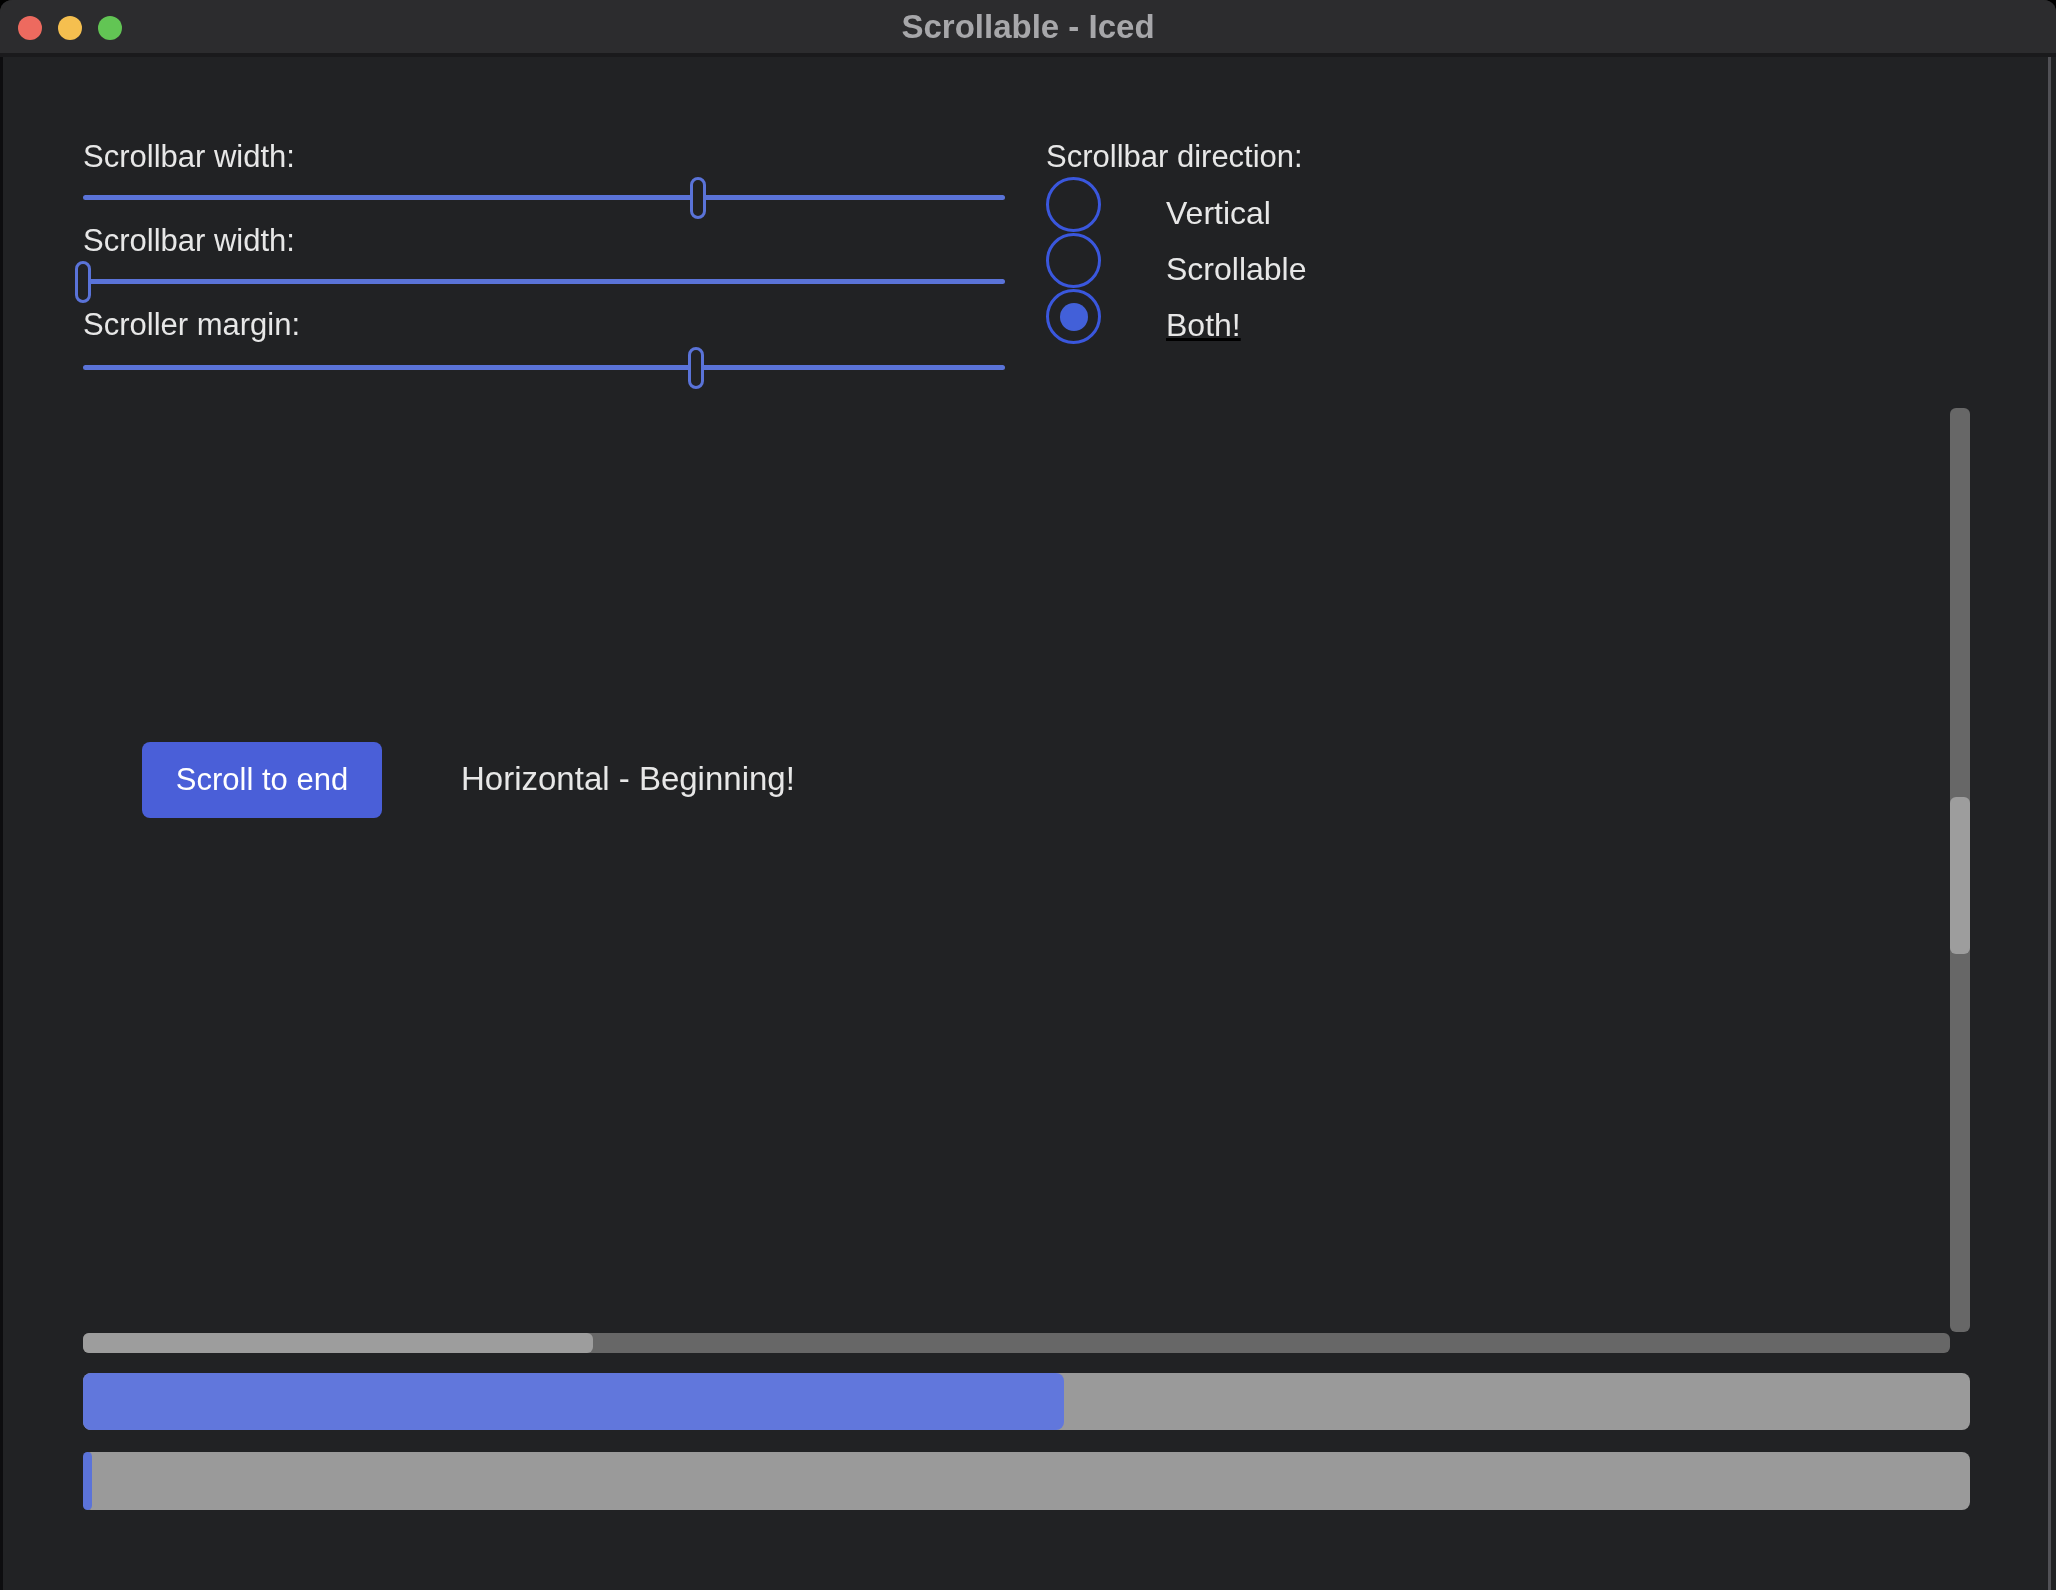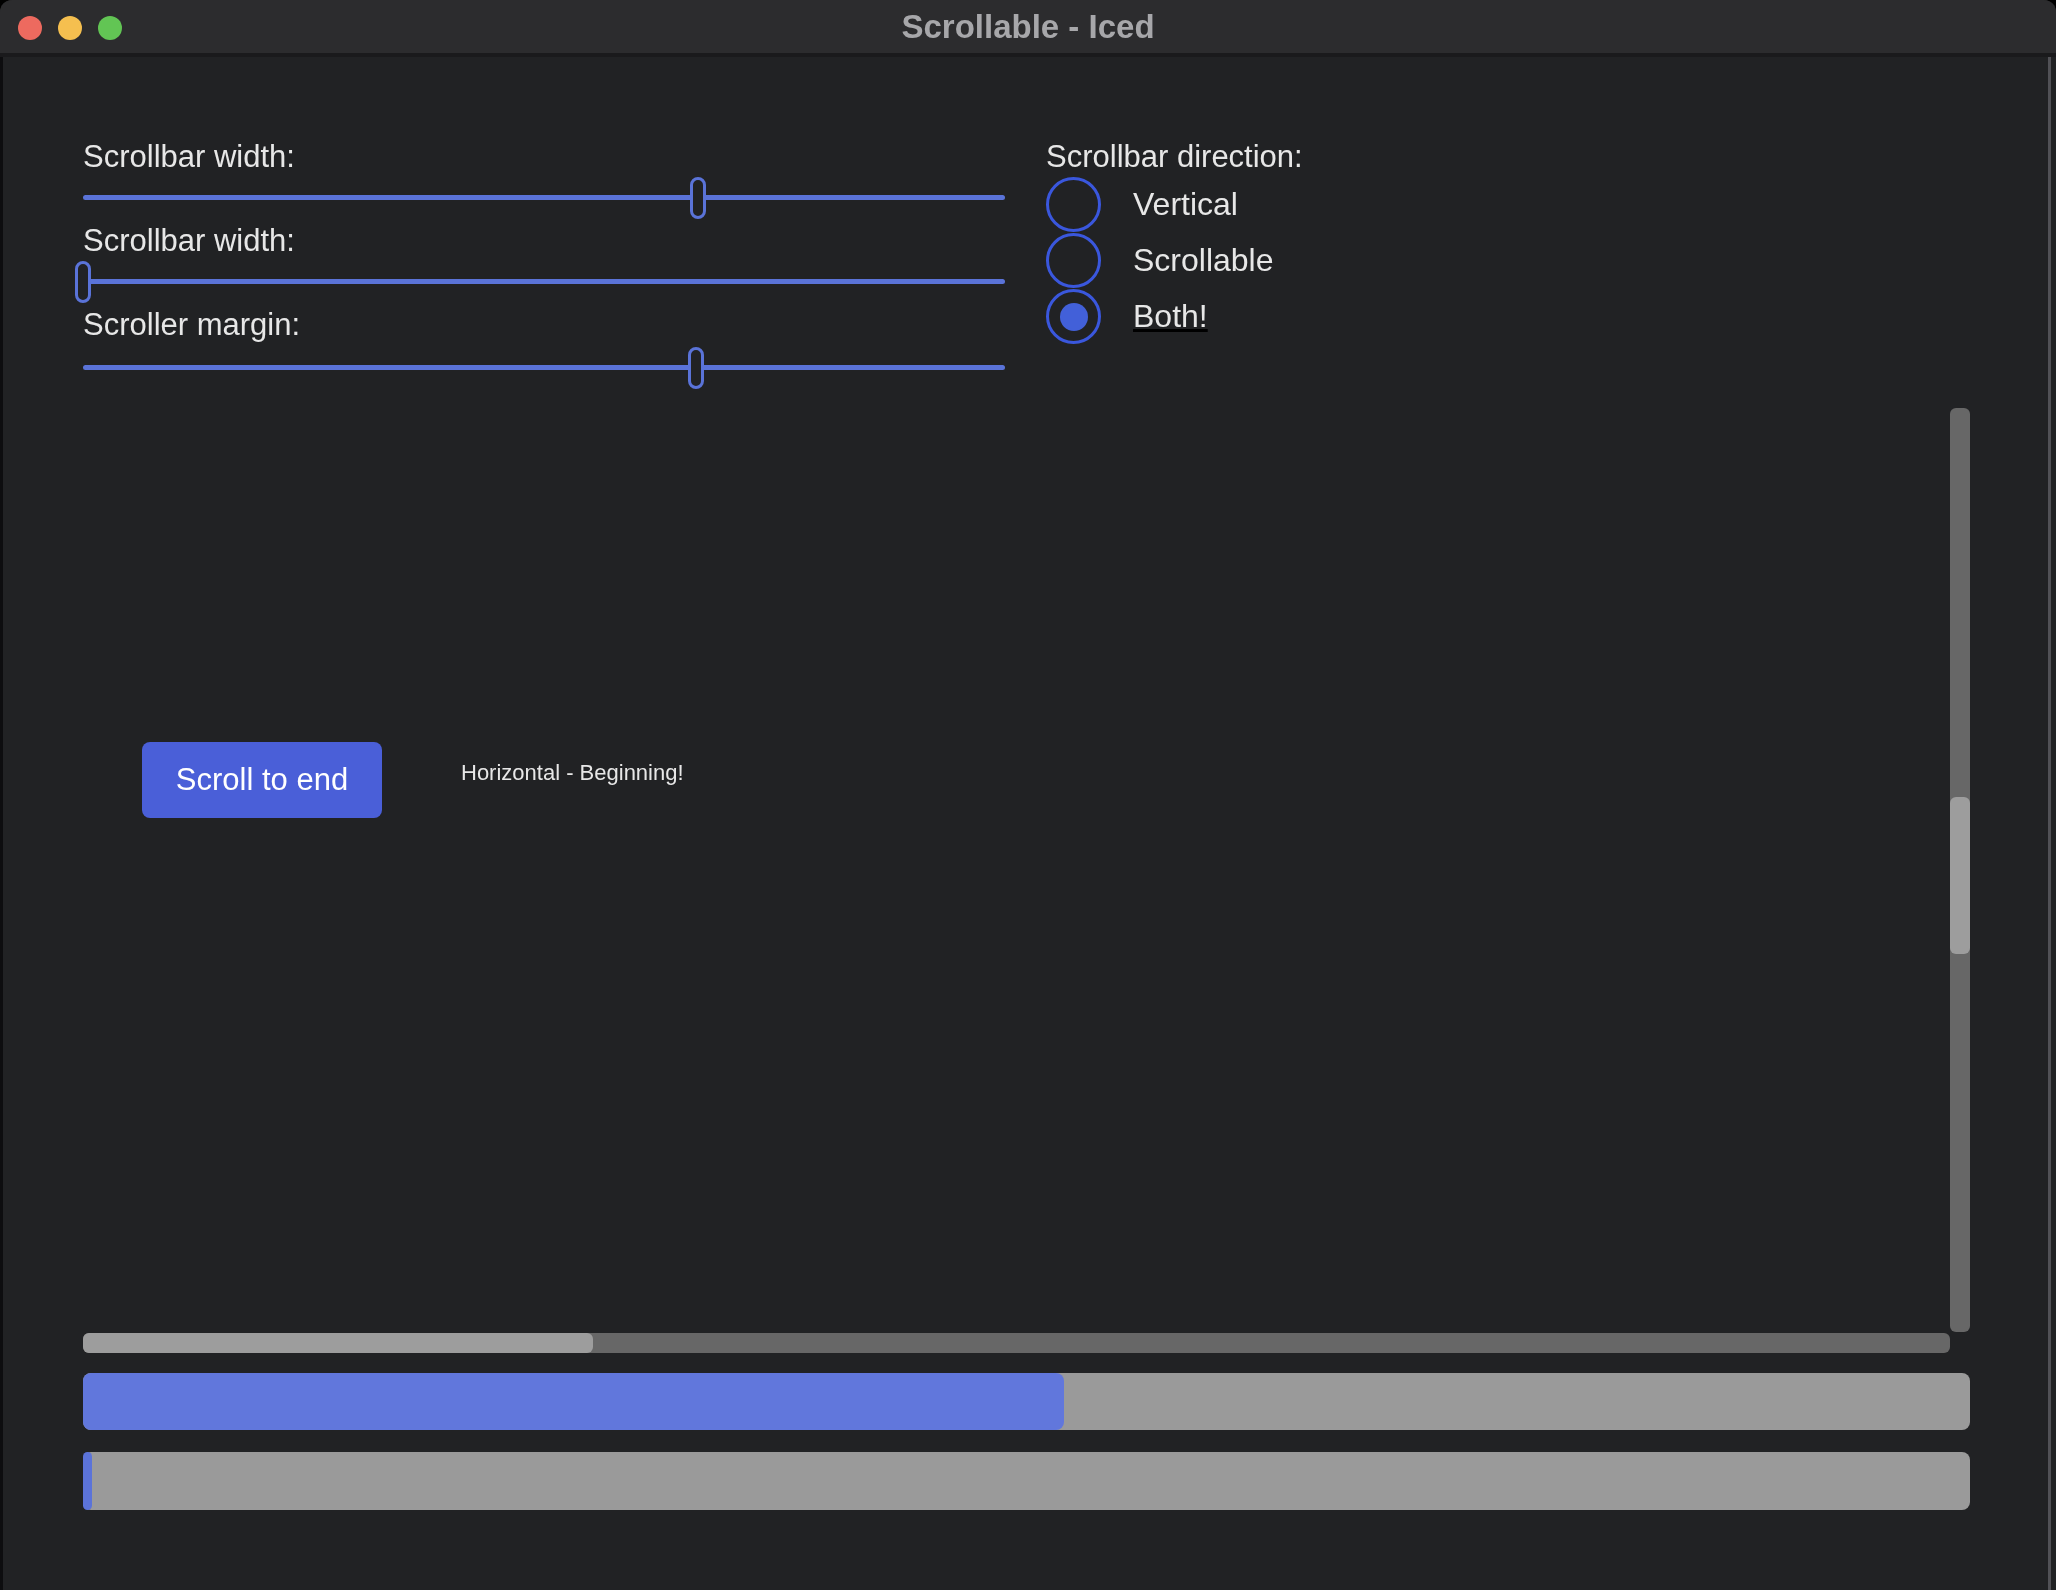--- a/index.html
+++ b/index.html
@@ -28,34 +28,34 @@
   
   .slider{position:absolute;left:83px;width:922px;height:42px;}
   .slider .track{position:absolute;left:0;right:0;top:18px;height:5px;border-radius:3px;
                  background:var(--slider-blue,#5a73d8);}
   .slider .thumb{position:absolute;top:0;width:16px;height:42px;box-sizing:border-box;
                  border:3px solid var(--slider-blue,#5a73d8);border-radius:9px;
                  background:var(--bg,#212224);transform:translateX(-50%);}
   .slider-1{top:177px;} .slider-2{top:261px;} .slider-3{top:347px;}
 
   
-  .radio-row{position:absolute;left:1046px;height:55px;display:flex;align-items:center;}
+  .radio-row{position:absolute;left:1046px;height:55px;display:flex;align-items:flex-end;gap:33px;}
   .radio-row.r1{top:177px;} .radio-row.r2{top:233px;} .radio-row.r3{top:289px;text-decoration:underline;}
   .radio-circle{position:relative;width:55px;height:55px;box-sizing:border-box;flex:0 0 auto;
                 border:3px solid var(--radio-ring,#3a57dd);border-radius:50%;}
   .radio-dot{display:none;position:absolute;left:50%;top:50%;width:28px;height:28px;
              margin:-14px 0 0 -14px;border-radius:50%;background:var(--radio-dot,#4260d9);}
   .radio-row.selected .radio-dot{display:block;}
   .radio-label{margin-left:32px;font-size:32px;color:var(--text,#e7e7e7);white-space:nowrap;}
 
   
   .btn{position:absolute;left:142px;top:742px;width:240px;height:76px;border-radius:8px;
        background:var(--accent,#4a5fd8);color:#fff;font-size:31px;display:flex;
        align-items:center;justify-content:center;cursor:pointer;}
-  .status{position:absolute;left:461px;top:760px;font-size:22px;color:var(--text,#e7e7e7);white-space:nowrap;}
+  .status{position:absolute;left:461px;top:760px;font-size:33px;color:var(--text,#e7e7e7);white-space:nowrap;}
 
   
   .vscrollbar{position:absolute;left:1950px;top:408px;width:20px;height:924px;
               background:var(--track-gray,#676767);border-radius:6px;}
   .vscrollbar .vthumb{position:absolute;left:0;width:100%;
               background:var(--thumb-gray,#9d9d9d);border-radius:6px;}
   .hscrollbar{position:absolute;left:83px;top:1333px;width:1867px;height:20px;
               background:var(--track-gray,#676767);border-radius:6px;}
   .hscrollbar .hthumb{position:absolute;left:0;top:0;height:100%;
               background:var(--thumb-gray,#9d9d9d);border-radius:6px;}

